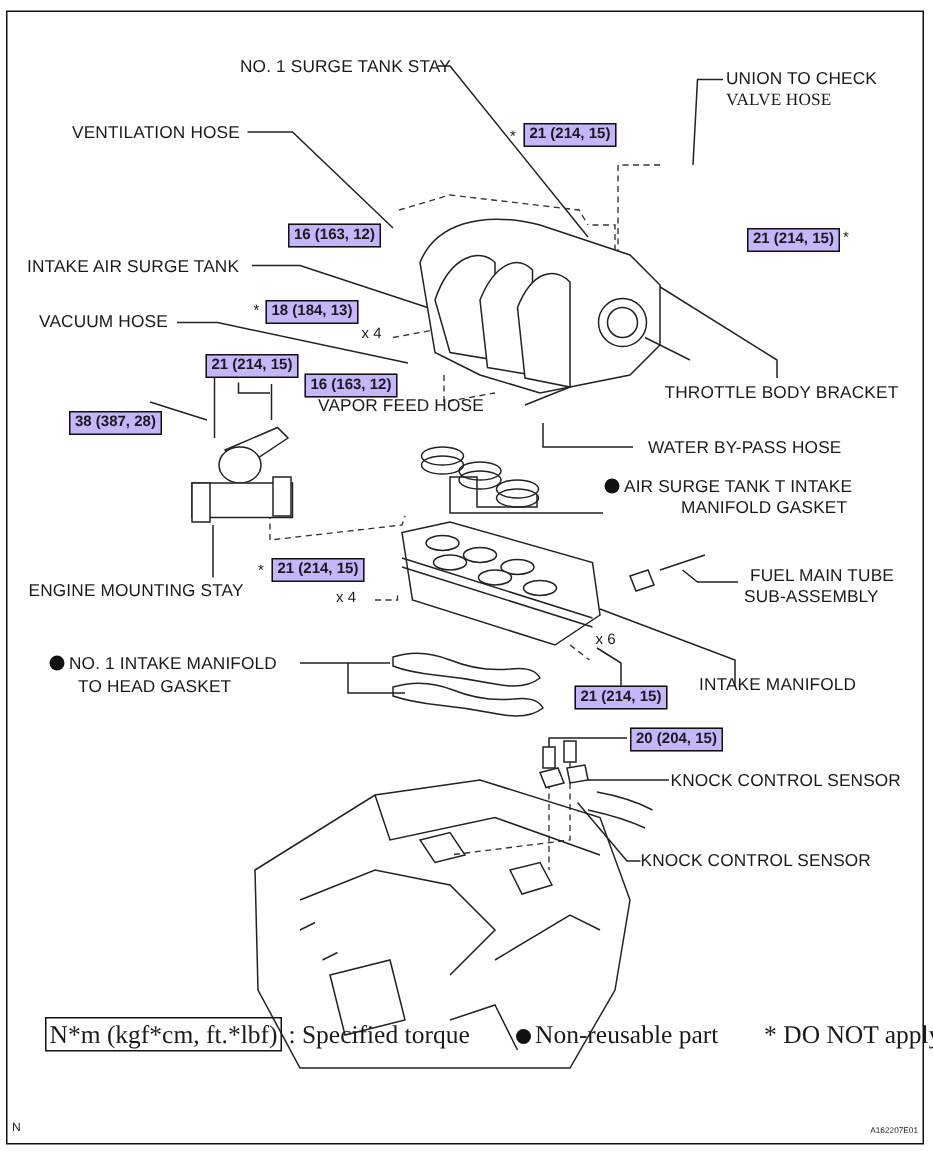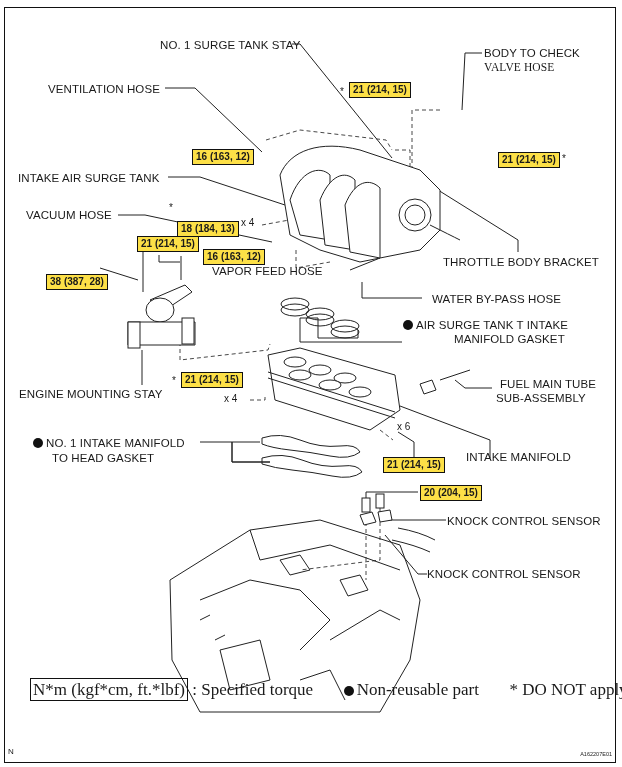--- a/index.html
+++ b/index.html
@@ -1,20 +1,20 @@
 <!DOCTYPE html>
 <html><head>
 <meta charset="utf-8">
 <style>
   html,body{margin:0;padding:0;background:#fff;}
   body{width:622px;height:767px;position:relative;overflow:hidden;font-family:"Liberation Sans",sans-serif;color:#1a1a1a;}
   .frame{position:absolute;left:4px;top:7px;width:612px;height:756px;border:1.5px solid #111;box-sizing:border-box;}
   svg.art{position:absolute;left:0;top:0;}
   .lbl{position:absolute;font-size:11.5px;letter-spacing:0.1px;white-space:nowrap;line-height:14px;}
-  .tq{position:absolute;font-size:10px;font-weight:bold;border:1.2px solid #111;padding:1px 3px;background:#fde047;line-height:12px;white-space:nowrap;}
+  .tq{position:absolute;font-size:10px;font-weight:bold;border:1.2px solid #111;padding:1px 3px;background:#c4b5fd;line-height:12px;white-space:nowrap;}
   .ast{position:absolute;font-size:10px;}
   .mult{position:absolute;font-size:10px;}
   .dot{display:inline-block;width:10px;height:10px;border-radius:50%;background:#111;vertical-align:-1px;margin-right:3px;}
   .legend{position:absolute;left:30px;top:680px;font-size:17px;white-space:nowrap;font-family:Liberation Serif, serif;}
   .legend .box{border:1.2px solid #111;padding:1px 2px;}
   .corner-n{position:absolute;left:8px;top:747px;font-size:8px;}
   .figid{position:absolute;right:10px;top:751px;font-size:5.5px;}
 </style>
 </head>
 <body>
@@ -123,21 +123,21 @@
     <path d="M220,650 L260,640 L270,680 L230,690 Z"></path>
     <path d="M280,560 L300,555 L310,570 L290,575 Z"></path>
     <path d="M340,580 L360,575 L368,590 L348,596 Z"></path>
     <path d="M200,620 L210,615"></path>
       <path d="M215,640 L225,635"></path>
     <path d="M300,680 L330,670 L345,700"></path>
   </g>
 </svg>
 
 <div class="lbl" style="left:142px;top:38px;padding-left:18px;">NO. 1 SURGE TANK STAY</div>
-<div class="lbl" style="left:484px;top:46px;">BODY TO CHECK</div>
+<div class="lbl" style="left:484px;top:46px;">UNION TO CHECK</div>
 <div class="lbl" style="left:484px;top:60px;font-family:Liberation Serif, serif;">VALVE HOSE</div>
 <div class="lbl" style="left:48px;top:82px;">VENTILATION HOSE</div>
 <div class="lbl" style="left:18px;top:171px;">INTAKE AIR SURGE TANK</div>
 <div class="lbl" style="left:26px;top:208px;">VACUUM HOSE</div>
 <div class="lbl" style="left:443px;top:255px;">THROTTLE BODY BRACKET</div>
 <div class="lbl" style="left:212px;top:264px;">VAPOR FEED HOSE</div>
 <div class="lbl" style="left:432px;top:292px;">WATER BY-PASS HOSE</div>
 <div class="lbl" style="left:403px;top:318px;"><span class="dot"></span><span>AIR SURGE TANK T INTAKE</span></div>
 <div class="lbl" style="left:415px;top:332px;padding-left:39px;">MANIFOLD GASKET</div>
 <div class="lbl" style="left:19px;top:387px;">ENGINE MOUNTING STAY</div>
@@ -148,21 +148,21 @@
 <div class="lbl" style="left:466px;top:450px;">INTAKE MANIFOLD</div>
 <div class="lbl" style="left:447px;top:514px;">KNOCK CONTROL SENSOR</div>
 <div class="lbl" style="left:427px;top:567px;">KNOCK CONTROL SENSOR</div>
 
 <span class="ast" style="left:340px;top:86px;">*</span>
 <div class="tq" style="left:349px;top:82px;">21 (214, 15)</div>
 <div class="tq" style="left:498px;top:152px;">21 (214, 15)</div>
 <span class="ast" style="left:562px;top:153px;">*</span>
 <div class="tq" style="left:192px;top:149px;">16 (163, 12)</div>
 <span class="ast" style="left:169px;top:202px;">*</span>
-<div class="tq" style="left:177px;top:200px;margin-top:21px;">18 (184, 13)</div>
+<div class="tq" style="left:177px;top:200px;">18 (184, 13)</div>
 <span class="mult" style="left:241px;top:217px;">x 4</span>
 <div class="tq" style="left:137px;top:236px;">21 (214, 15)</div>
 <div class="tq" style="left:203px;top:249px;">16 (163, 12)</div>
 <div class="tq" style="left:46px;top:274px;">38 (387, 28)</div>
 <span class="ast" style="left:172px;top:375px;">*</span>
 <div class="tq" style="left:181px;top:372px;">21 (214, 15)</div>
 <span class="mult" style="left:224px;top:393px;">x 4</span>
 <span class="mult" style="left:397px;top:421px;">x 6</span>
 <div class="tq" style="left:383px;top:457px;">21 (214, 15)</div>
 <div class="tq" style="left:420px;top:485px;">20 (204, 15)</div>

